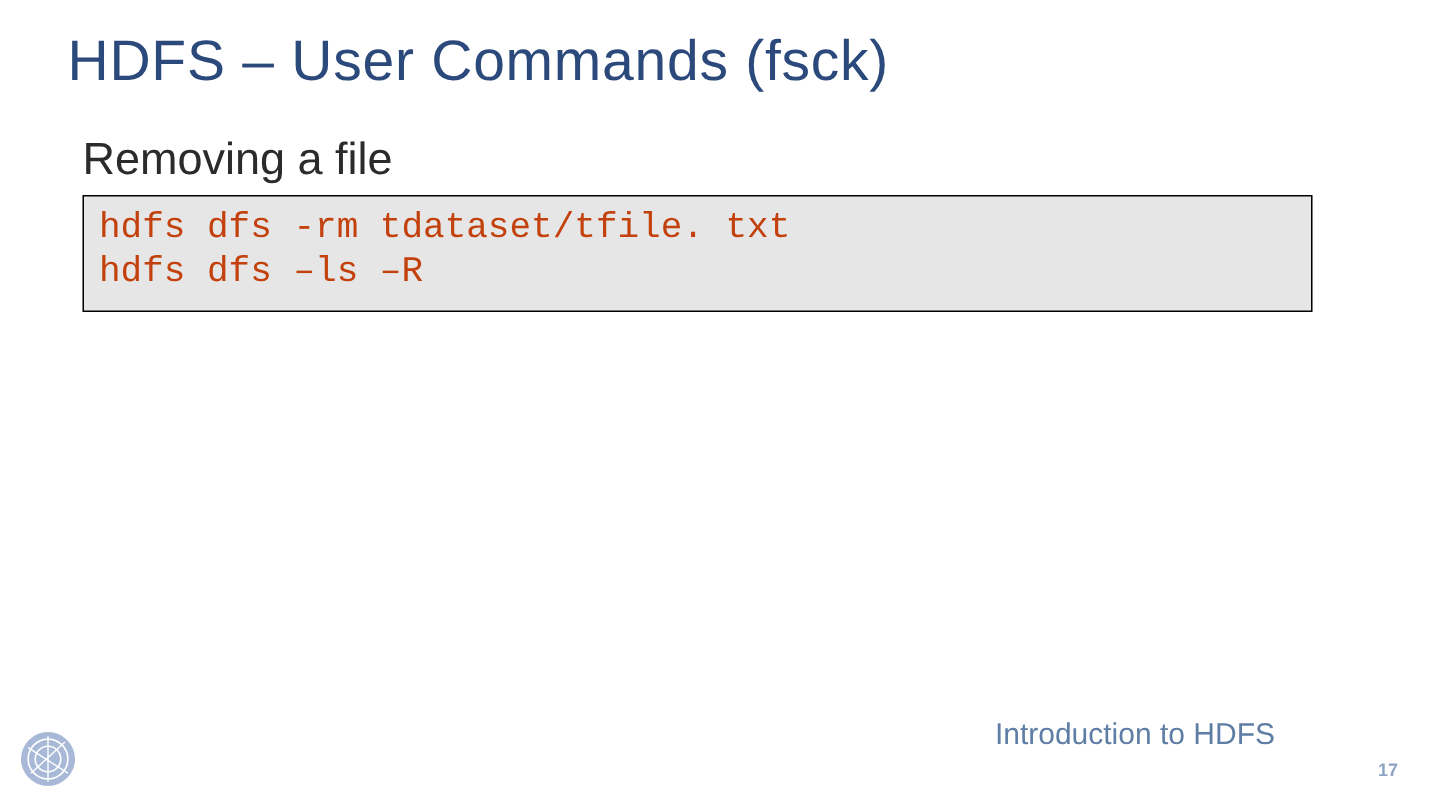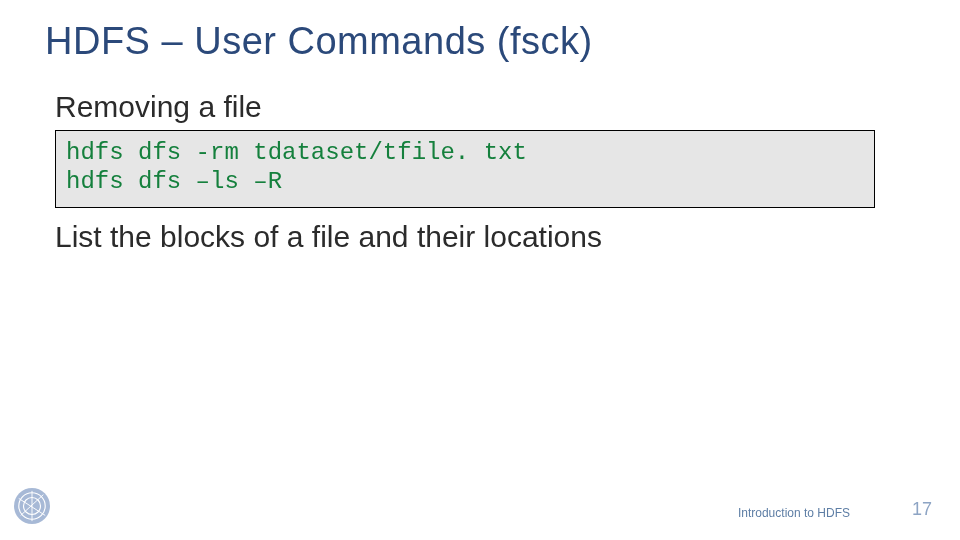--- a/index.html
+++ b/index.html
@@ -42,21 +42,21 @@
   .section-label.first {
     margin-top: 0;
   }
   .code-box {
     border: 1.5px solid #000;
     background: #e6e6e6;
     padding: 8px 10px 10px 10px;
     font-family: "Courier New", Courier, monospace;
     font-size: 24px;
     line-height: 1.2;
-    color: #15803d;
+    color: #c2410c;
     white-space: pre-wrap;
     width: 820px;
     box-sizing: border-box;
     margin-bottom: 10px;
   }
   .footer {
     position: absolute;
     bottom: 14px;
     left: 0;
     width: 960px;
@@ -75,46 +75,46 @@
     justify-content: center;
     overflow: hidden;
   }
   .logo svg {
     width: 34px;
     height: 34px;
   }
   .footer-text {
     position: absolute;
     right: 110px;
-    bottom: 6px;
-    font-size: 12px;
+    bottom: 24px;
+    font-size: 20px;
     color: #5e7ea5;
   }
   .page-num {
     position: absolute;
     right: 28px;
     bottom: 6px;
-    font-size: 18px;
+    font-size: 12px;
     color: #8da4c4;
+    font-weight: bold;
   }
 </style>
 </head>
 <body>
 
 <div class="slide">
 
   <div class="title">HDFS – User Commands (fsck)</div>
 
   <div class="content">
 
     <div class="section-label first">Removing a file</div>
     <div class="code-box">hdfs dfs -rm tdataset/tfile. txt
 hdfs dfs –ls –R</div>
 
-    <div class="section-label">List the blocks of a file and their locations</div>
 
 
   </div>
 
   <div class="footer">
     <div class="logo">
       <svg viewBox="0 0 36 36">
         <circle cx="18" cy="18" r="14" fill="none" stroke="#fff" stroke-width="1.2"></circle>
         <circle cx="18" cy="18" r="9" fill="none" stroke="#fff" stroke-width="1.2"></circle>
         <line x1="4" y1="10" x2="32" y2="28" stroke="#fff" stroke-width="1"></line>

